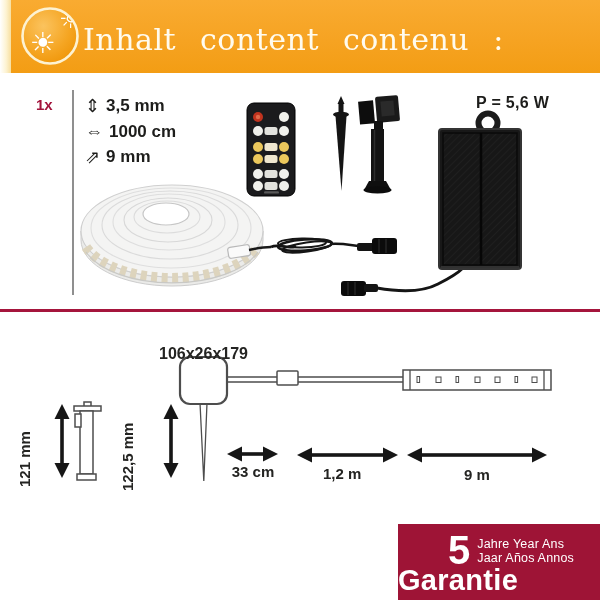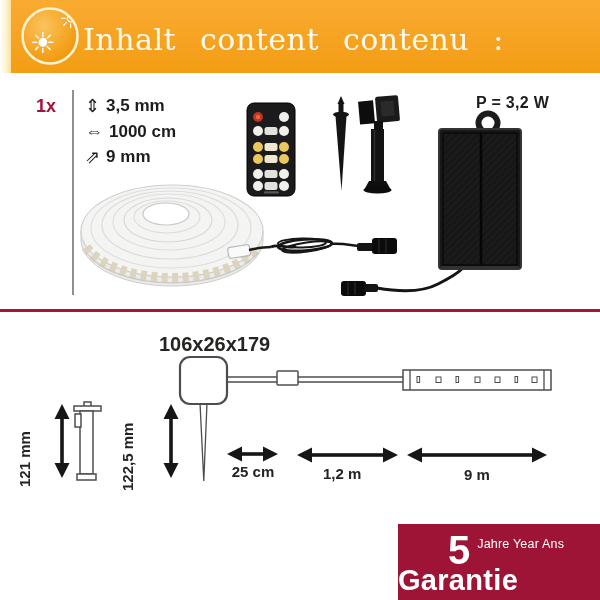--- a/index.html
+++ b/index.html
@@ -7,31 +7,31 @@
         font-family:"Liberation Sans",sans-serif;color:#1d1d1b;}
   
   .page-edge{position:absolute;left:0;top:0;width:11px;height:73px;
              background:linear-gradient(90deg,#ffffff 0%,#fdf3d2 55%,#f7dfa0 100%);}
   .header{position:absolute;left:11px;top:0;width:589px;height:73px;
           background:linear-gradient(180deg,#f9ab31 0%,#f6a322 55%,#f39d14 100%);}
   .sun-badge{position:absolute;left:7px;top:4px;}
   .header-title{position:absolute;left:72px;top:22px;font-family:"DejaVu Serif","Liberation Serif",serif;
                 font-size:30px;color:#fffbee;word-spacing:14px;letter-spacing:.5px;white-space:nowrap;}
   
-  .qty-label{position:absolute;left:36px;top:96px;font-size:18px;font-weight:bold;color:#a3143c;}
+  .qty-label{position:absolute;left:36px;top:96px;font-size:15px;font-weight:bold;color:#a3143c;}
   .v-rule{position:absolute;left:72px;top:90px;width:2px;height:205px;background:#8f8f8f;}
   .spec-list{position:absolute;left:85px;top:95px;display:flex;flex-direction:column;row-gap:4px;}
   .spec-row{display:flex;align-items:center;font-size:17px;font-weight:bold;white-space:nowrap;}
   .spec-icon{font-weight:normal;font-size:18px;margin-right:6px;color:#1d1d1b;}
   .power-label{position:absolute;left:476px;top:94px;font-size:16px;font-weight:bold;letter-spacing:.3px;}
   
   .divider{position:absolute;left:0;top:309px;width:600px;height:3px;background:#a5153c;}
   
   .dim-label{position:absolute;font-size:15px;font-weight:bold;color:#242422;white-space:nowrap;}
-  .box-size-label{left:159px;top:333px;font-size:20px;}
+  .box-size-label{left:159px;top:345px;font-size:16px;}
   .vlabel{transform:rotate(-90deg);transform-origin:left bottom;}
   .pole-height-label{left:33px;top:470px;}
   .spike-height-label{left:136px;top:474px;}
   .cable1-length-label{left:229px;top:463px;width:48px;text-align:center;}
   .cable2-length-label{left:323px;top:465px;width:48px;text-align:left;}
   .strip-length-label{left:453px;top:466px;width:48px;text-align:center;}
   
   .warranty{position:absolute;left:398px;top:524px;width:202px;height:76px;background:#9e1436;color:#fff;}
   .w-top{display:flex;align-items:flex-start;margin:9px 0 0 50px;}
   .w-years{font-size:40px;line-height:34px;font-weight:bold;margin-right:7px;}
@@ -221,34 +221,35 @@
     </div>
     <div class="spec-row">
       <span class="spec-icon">⇔</span>
       <span>1000 cm</span>
     </div>
     <div class="spec-row">
       <span class="spec-icon">⇗</span>
       <span>9 mm</span>
     </div>
   </div>
-  <div class="power-label">P = 3,2 W</div>
+  <div class="power-label">P = 5,6 W</div>
 
   <div class="divider"></div>
 
   <div class="dim-label box-size-label">106x26x179</div>
   <div class="dim-label vlabel pole-height-label">121 mm</div>
   <div class="dim-label vlabel spike-height-label">122,5 mm</div>
-  <div class="dim-label cable1-length-label">25 cm</div>
+  <div class="dim-label cable1-length-label">33 cm</div>
   <div class="dim-label cable2-length-label">1,2 m</div>
   <div class="dim-label strip-length-label">9 m</div>
 
   <div class="warranty">
     <div class="w-top">
       <div class="w-years">5</div>
       <div class="w-langs">
         <div>Jahre Year Ans</div>
+        <div>Jaar Años Annos</div>
       </div>
     </div>
     <div class="w-label">Garantie</div>
   </div>
 
 </div>
 
 </body></html>

